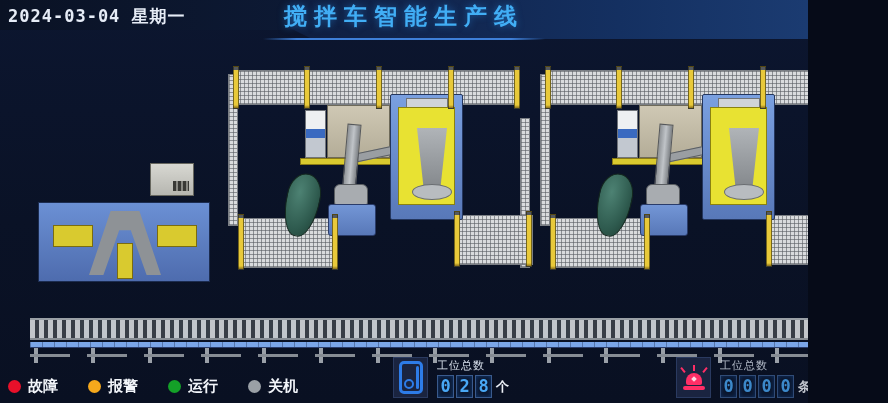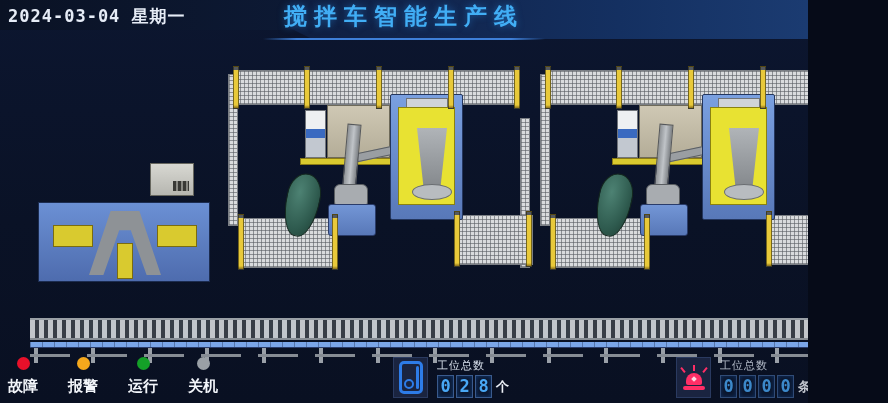--- a/index.html
+++ b/index.html
@@ -102,21 +102,21 @@
       background-image:repeating-linear-gradient(90deg,rgba(20,30,60,.35) 0 1px,transparent 1px 12px);
       border-bottom:1px solid #2a3c6a;}
   .conv-legs{left:4px;top:34px;width:99%;height:15px;
       background:repeating-linear-gradient(90deg,#9aa0a8 0 4px,transparent 4px 57px);}
   .conv-brace{left:0;top:40px;width:100%;height:3px;
       background:repeating-linear-gradient(90deg,#868c94 0 40px,transparent 40px 57px);}
 
   
   footer{position:absolute;left:0;bottom:0;width:100%;height:46px;z-index:3;}
   .legend{position:absolute;left:8px;bottom:7px;display:flex;gap:30px;}
-  .legend-item{display:flex;align-items:center;gap:7px;flex-direction:column;}
+  .legend-item{display:flex;align-items:center;gap:7px;}
   .dot{width:13px;height:13px;border-radius:50%;flex:none;}
   .legend-label{color:#f2f5fa;font-weight:bold;font-size:15px;}
 
   .counter{position:absolute;bottom:5px;display:flex;gap:9px;align-items:flex-end;}
   .counter.stations{left:393px;} .counter.alarms{left:676px;}
   .icon-tile{width:33px;height:39px;background:#1a2440;border:1px solid #2a3a60;
              display:flex;align-items:center;justify-content:center;flex:none;}
   .device-icon{width:18px;height:27px;border:3px solid #2d7ce8;border-radius:5px;position:relative;}
   .device-icon::before{content:'';position:absolute;right:1px;top:2px;bottom:2px;width:3px;
              background:#2d7ce8;border-radius:2px;}

